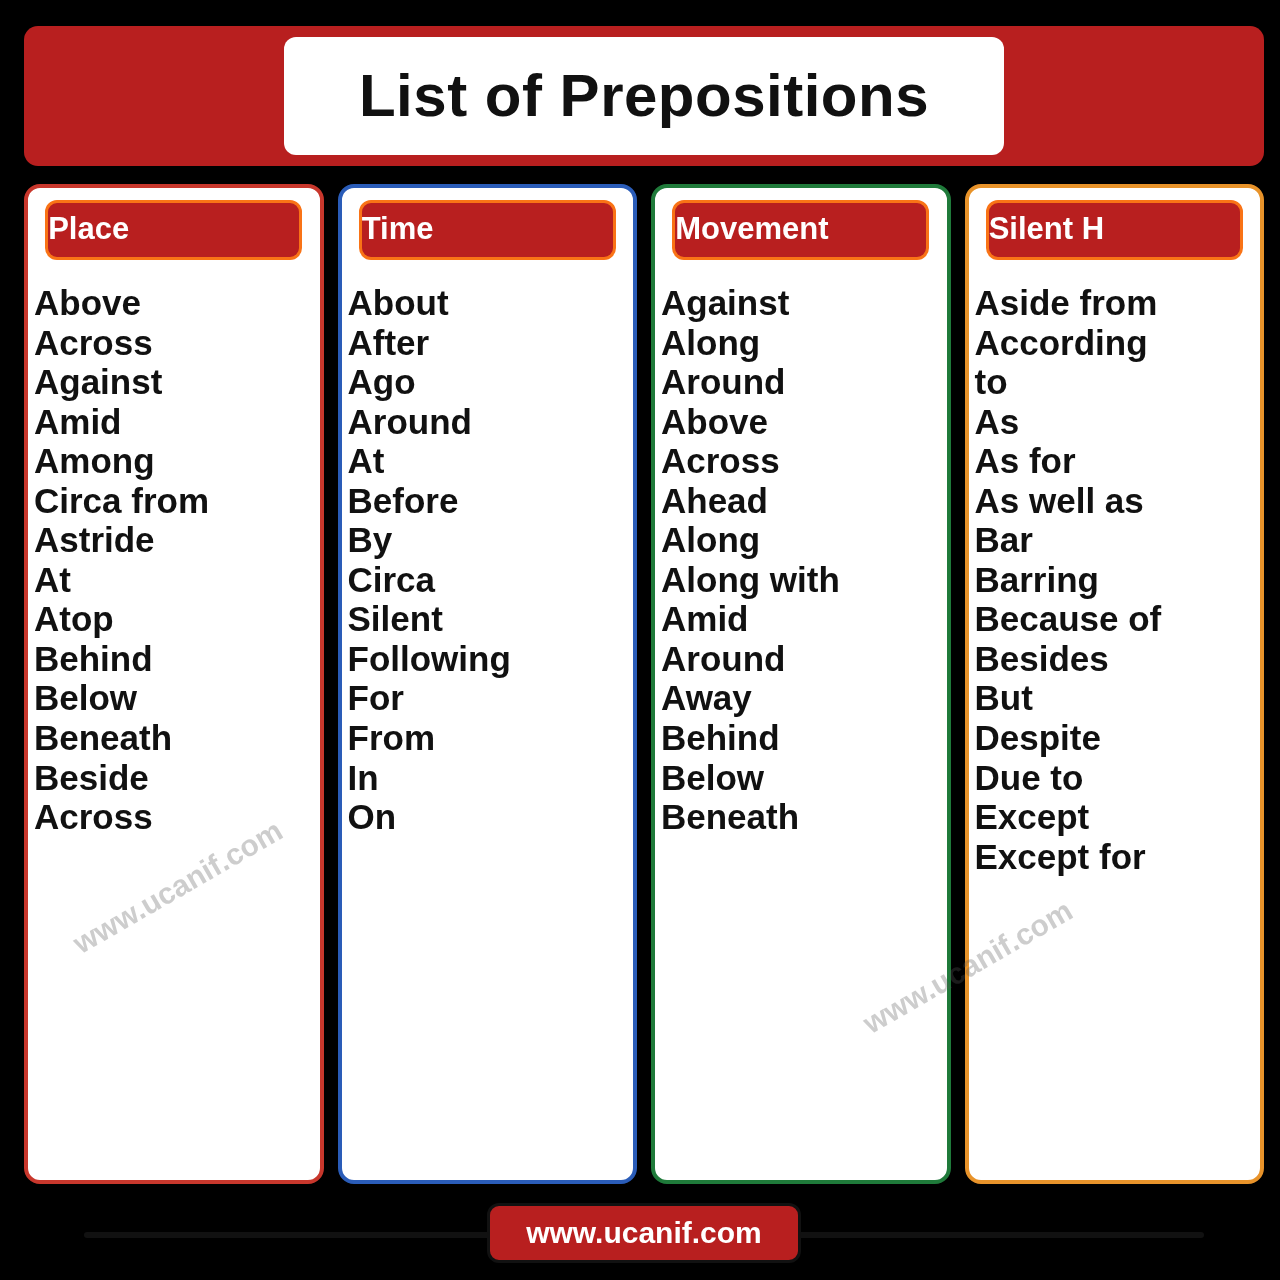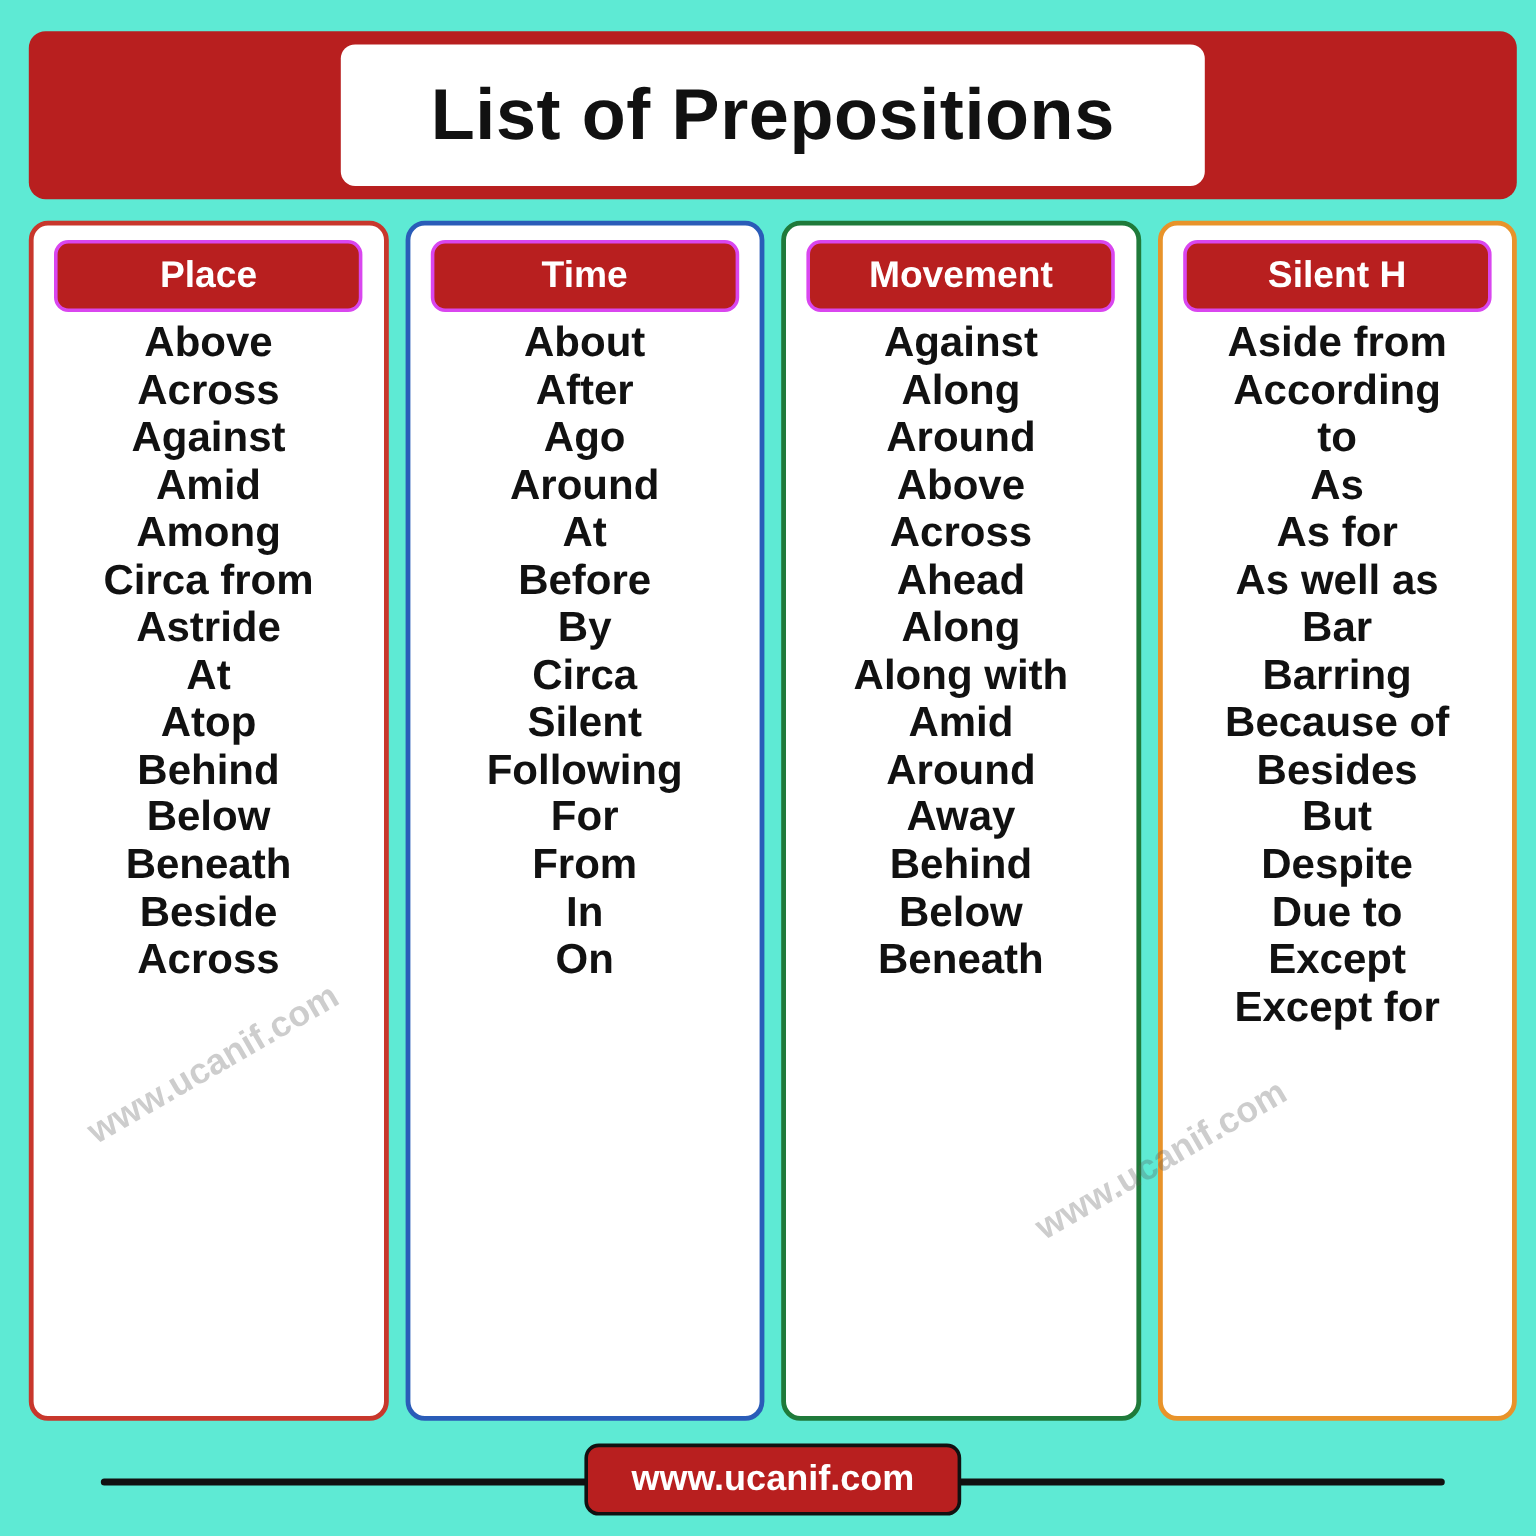--- a/index.html
+++ b/index.html
@@ -12,21 +12,21 @@
     background: #ffffff;
     font-family: "Liberation Sans", sans-serif;
     overflow: hidden;
   }
   .page {
     position: relative;
     width: 1280px;
     height: 1280px;
     box-sizing: border-box;
     padding: 18px 8px 10px 16px;
-    background: #5eead4;
+    background: #000000;
   }
   
   .header-banner {
     position: relative;
     height: 140px;
     background: #b81f1f;
     border-radius: 14px;
     display: flex;
     align-items: center;
     justify-content: center;
@@ -67,37 +67,36 @@
     align-items: center;
     overflow: hidden;
   }
   .col-place   { border-color: #c8372c; }
   .col-time    { border-color: #2a5cb8; }
   .col-movement{ border-color: #1f7a3a; }
   .col-silent  { border-color: #e8932a; }
 
   .col-header {
     background: #b81f1f;
-    border: 3px solid #d946ef;
+    border: 3px solid #f97316;
     border-radius: 12px;
     color: #ffffff;
     font-size: 31px;
     font-weight: bold;
-    text-align: center;
     width: 92%;
     padding: 8px 0 10px 0;
     box-sizing: border-box;
     margin-bottom: 6px;
   }
   .col-list {
     list-style: none;
-    margin: 0;
+    margin: 17px;
     padding: 0;
     width: 100%;
-    text-align: center;
+    text-align: left;
   }
   .col-list li {
     font-size: 35px;
     font-weight: bold;
     color: #111111;
     line-height: 1.13;
     white-space: nowrap;
   }
   .col-time .col-list li,
   .col-place .col-list li,

